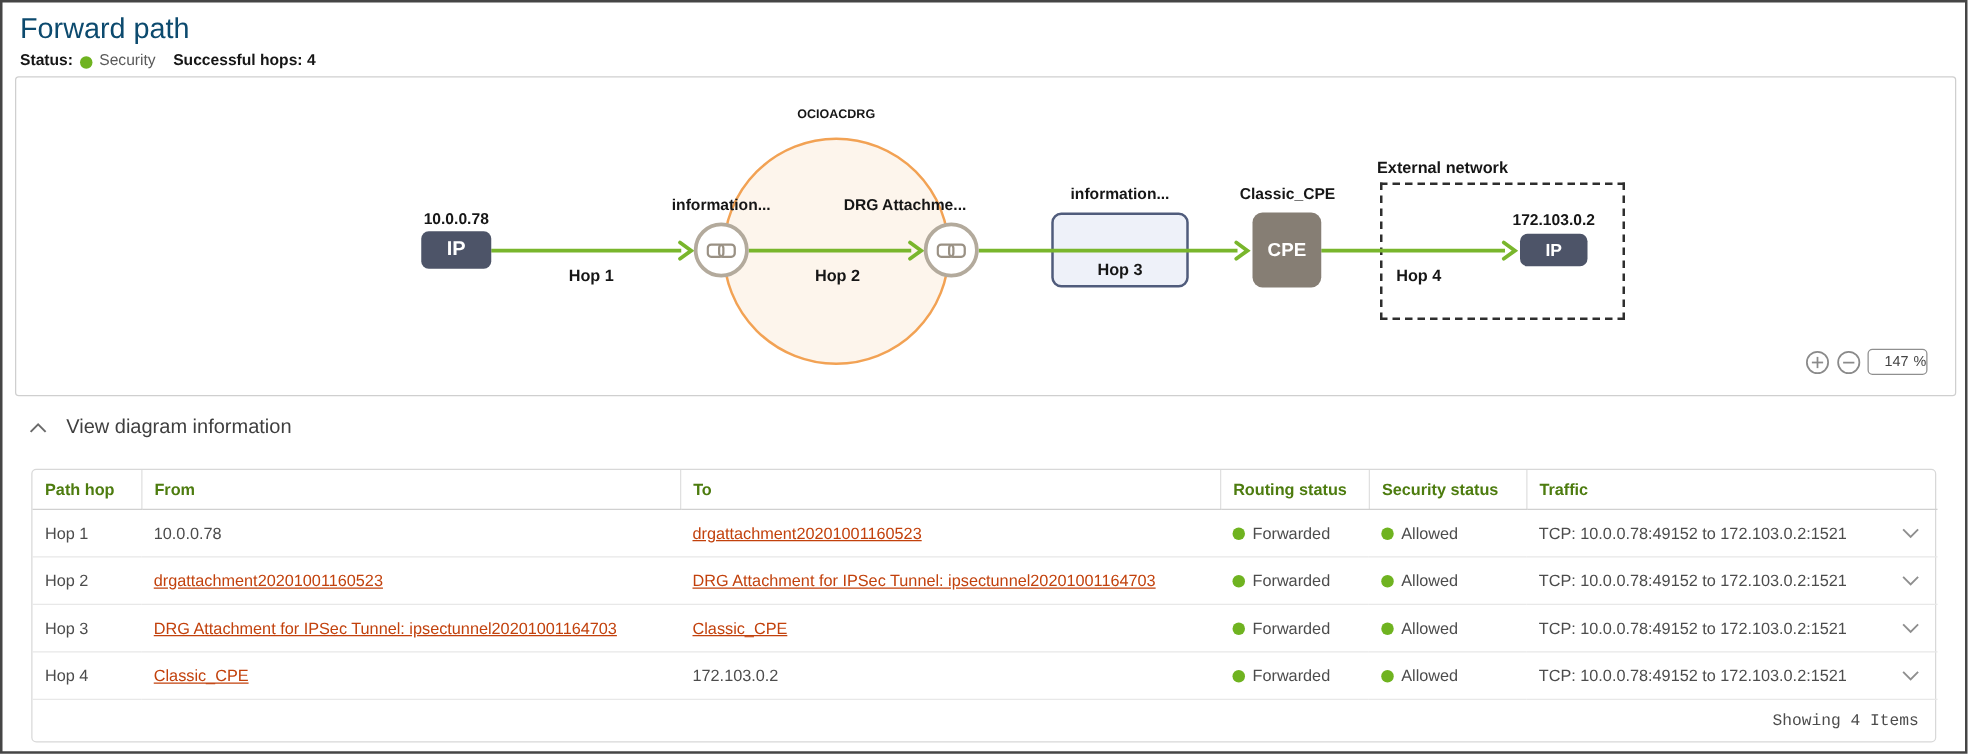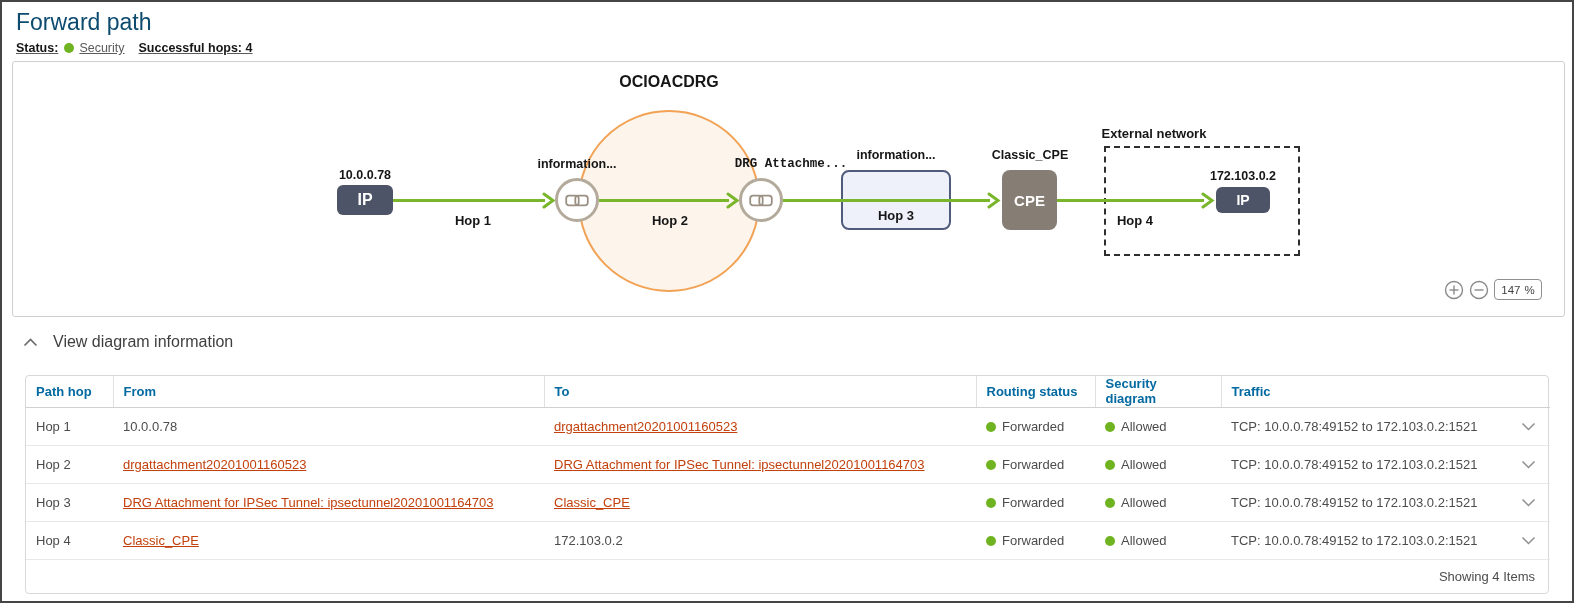--- a/index.html
+++ b/index.html
@@ -3,21 +3,21 @@
 <meta charset="utf-8">
 <style>
   * { margin:0; padding:0; box-sizing:border-box; }
   body { background:#fff; font-family:"Liberation Sans", sans-serif; }
   .screen { position:relative; width:1574px; height:603px; background:#fff;
             border:2px solid #454545; overflow:hidden; }
 
   
   .page-title { position:absolute; left:14px; top:7px; font-size:23px; color:#0c4a6e; }
   .status-line { position:absolute; left:14px; top:39px; font-size:12.5px; color:#5a5a5a;
-                 display:flex; align-items:center;text-decoration:underline; }
+                 display:flex; align-items:flex-end; }
   .status-line .b { font-weight:bold; color:#161616; }
   .dot { display:inline-block; width:10px; height:10px; border-radius:50%; background:#6fb320; }
   .status-line .dot { margin:0 5px 0 6px; }
   .status-line .gap { width:14px; }
   .analysis { position:absolute; right:12px; top:38px; font-size:12.5px; color:#5a5a5a;
               display:flex; align-items:center; gap:6px; }
   .redact { width:172px; height:15px; background:#ececec; border-radius:2px; }
 
   
   .diagram-panel { position:absolute; left:10px; top:59px; width:1553px; height:256px;
@@ -39,59 +39,59 @@
   .ipsec-hop { left:828px; top:146px; width:110px; z-index:3; }
   .cpe-node { left:989px; top:108px; width:55px; height:60px; border-radius:8px; background:#867e74;
               color:#fff; font-weight:bold; font-size:15px; display:flex; align-items:center;
               justify-content:center; z-index:3; }
   .ext-box { left:1091px; top:84px; width:196px; height:110px; border:2px dashed #2e2e2e; z-index:1; }
 
   .zoom-ctrls { position:absolute; right:22px; bottom:16px; display:flex; align-items:center;
                 gap:5px; z-index:5; }
   .zbtn { width:20px; height:20px; cursor:pointer; }
   .zpct { width:48px; height:21px; border:1px solid #8f8f8f; border-radius:4px; background:#fff;
-          font-size:11.5px; color:#444; display:flex; align-items:center; justify-content:center; gap:4px; }
+          font-size:11.5px; color:#444; display:flex; align-items:center; justify-content:flex-end; gap:4px; }
 
   
   .section-hdr { position:absolute; left:21px; top:331px; display:flex; align-items:center;
                  gap:15px; cursor:pointer; }
   .section-hdr span { font-size:16px; color:#3f3f3f; }
 
   
   .tbl-wrap { position:absolute; left:23px; top:373px; width:1524px; border:1px solid #d8d8d8;
               border-radius:4px; background:#fff; }
   table { width:100%; border-collapse:collapse; table-layout:fixed; }
-  th { height:31px; text-align:left; font-size:13px; font-weight:bold; color:#0369a1;
+  th { height:31px; text-align:left; font-size:13px; font-weight:bold; color:#4d7c0f;
        padding:0 10px; border-right:1px solid #e0e0e0; border-bottom:1px solid #d0d0d0; }
   th:last-child { border-right:none; }
   td { height:38px; font-size:13px; color:#4c4c4c; padding:0 10px;
        border-bottom:1px solid #e8e8e8; white-space:nowrap; overflow:hidden; }
   a.lnk { color:#c2410c; text-decoration:underline; cursor:pointer; }
   .traffic-cell { position:relative; padding-right:40px; }
   .row-chevron { position:absolute; right:14px; top:14px; cursor:pointer; }
   .tbl-footer { height:33px; display:flex; align-items:center; justify-content:flex-end;
-                padding-right:13px; font-size:13px; color:#4c4c4c; }
+                padding-right:13px; font-size:13px; color:#4c4c4c;font-family:Liberation Mono, monospace; }
 </style>
 </head>
 <body>
 
 <div class="screen">
 
   <div class="page-title">Forward path</div>
   <div class="status-line">
     <span class="b">Status:</span>
     <span class="dot"></span>
     <span>Security</span>
     <span class="gap"></span>
     <span class="b">Successful hops: 4</span>
   </div>
 
   <div class="diagram-panel">
     <div class="dg big-circle"></div>
-    <div class="dg node-label" style="left:565px; top:11px; width:182px; font-size:16px;">OCIOACDRG</div>
+    <div class="dg node-label" style="left:565px; top:24px; width:182px; font-size:10px;">OCIOACDRG</div>
 
     <div class="dg gline" style="left:380px; width:152px;"></div>
     <svg class="dg ahead" style="left:529px;" width="14" height="17">
         <polyline points="2,2 11,8.5 2,15" fill="none" stroke="#79b62c" stroke-width="3" stroke-linecap="round"></polyline>
       </svg>
     <div class="dg gline" style="left:586px; width:130px;"></div>
     <svg class="dg ahead" style="left:713px;" width="14" height="17">
         <polyline points="2,2 11,8.5 2,15" fill="none" stroke="#79b62c" stroke-width="3" stroke-linecap="round"></polyline>
       </svg>
     <div class="dg gline" style="left:770px; width:207px;"></div>
@@ -113,21 +113,21 @@
       <span>IP</span>
     </div>
 
     <div class="dg node-label" style="left:484px; top:95px; width:160px;">information...</div>
     <div class="dg circle-node" style="left:542px;">
       <svg width="24" height="15" viewBox="0 0 24 15">
         <rect x="1.2" y="2.6" width="12.5" height="9.8" rx="2.8" fill="none" stroke="#9a9184" stroke-width="1.8"></rect>
         <rect x="10.3" y="2.6" width="12.5" height="9.8" rx="2.8" fill="none" stroke="#9a9184" stroke-width="1.8"></rect>
       </svg>
     </div>
-    <div class="dg node-label" style="left:698px; top:95px; width:160px;font-family:Liberation Mono, monospace;">DRG Attachme...</div>
+    <div class="dg node-label" style="left:631px; top:95px; width:160px;">DRG Attachme...</div>
     <div class="dg circle-node" style="left:726px;">
       <svg width="24" height="15" viewBox="0 0 24 15">
         <rect x="1.2" y="2.6" width="12.5" height="9.8" rx="2.8" fill="none" stroke="#9a9184" stroke-width="1.8"></rect>
         <rect x="10.3" y="2.6" width="12.5" height="9.8" rx="2.8" fill="none" stroke="#9a9184" stroke-width="1.8"></rect>
       </svg>
     </div>
 
     <div class="dg node-label" style="left:803px; top:86px; width:160px;">information...</div>
     <div class="dg ipsec-box"></div>
 
@@ -176,21 +176,21 @@
         <col style="width:119px">
           <col style="width:126px">
           <col style="width:329px">
       </colgroup>
       <thead>
         <tr>
           <th>Path hop</th>
           <th>From</th>
           <th>To</th>
           <th>Routing status</th>
-          <th>Security diagram</th>
+          <th>Security status</th>
           <th>Traffic</th>
         </tr>
       </thead>
       <tbody>
   <tr>
     <td>Hop 1</td>
     <td><span>10.0.0.78</span></td>
     <td><a class="lnk">drgattachment20201001160523</a></td>
     <td>
       <span class="dot" style="margin-right:6px; vertical-align:-1px;"></span><span>Forwarded</span>

